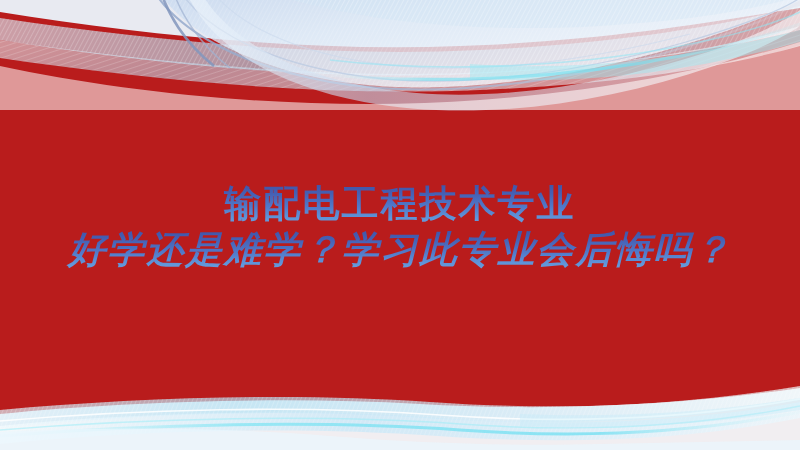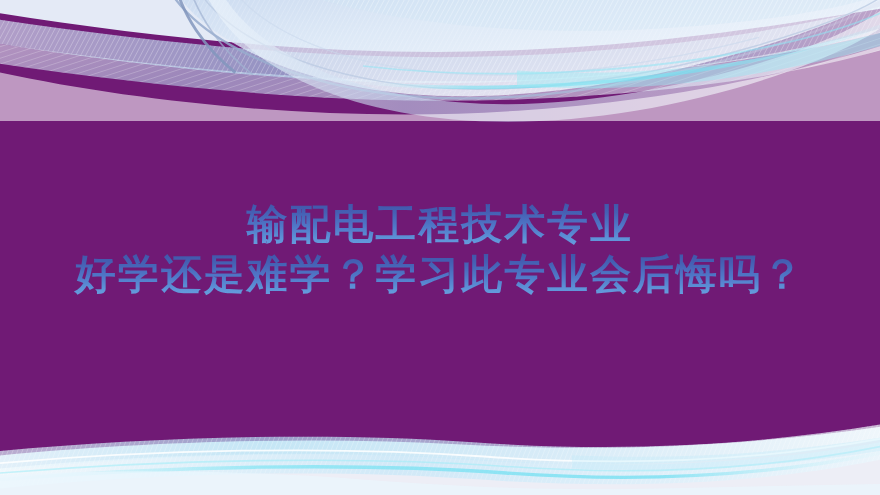--- a/index.html
+++ b/index.html
@@ -11,21 +11,21 @@
     height: 450px;
     background: #ffffff;
     font-family: "DejaVu Serif", serif;
     overflow: hidden;
   }
 
   #banner {
     position: relative;
     width: 800px;
     height: 450px;
-    background: #701a75;
+    background: #b91c1c;
     overflow: hidden;
   }
 
   
   .wave-layer {
     position: absolute;
     left: 0;
     top: 0;
     width: 800px;
     height: 450px;
@@ -56,21 +56,21 @@
         #5078c8 55%,
         #5e93d8 80%,
         #6ba2e0 100%);
     -webkit-background-clip: text;
     background-clip: text;
     color: transparent;
     -webkit-text-fill-color: transparent;
   }
 
   #title-line-1 { font-size: 37px; }
-  #title-line-2 { font-size: 37px; margin-top: 2px; }
+  #title-line-2 { font-size: 37px; margin-top: 2px; font-style: italic; }
 </style>
 </head>
 <body>
 
 <div id="banner">
 
   <svg class="wave-layer" viewBox="0 0 800 450" preserveAspectRatio="none" aria-hidden="true">
     <defs>
 
       <pattern id="meshTex" width="4" height="4" patternUnits="userSpaceOnUse" patternTransform="rotate(28)">

